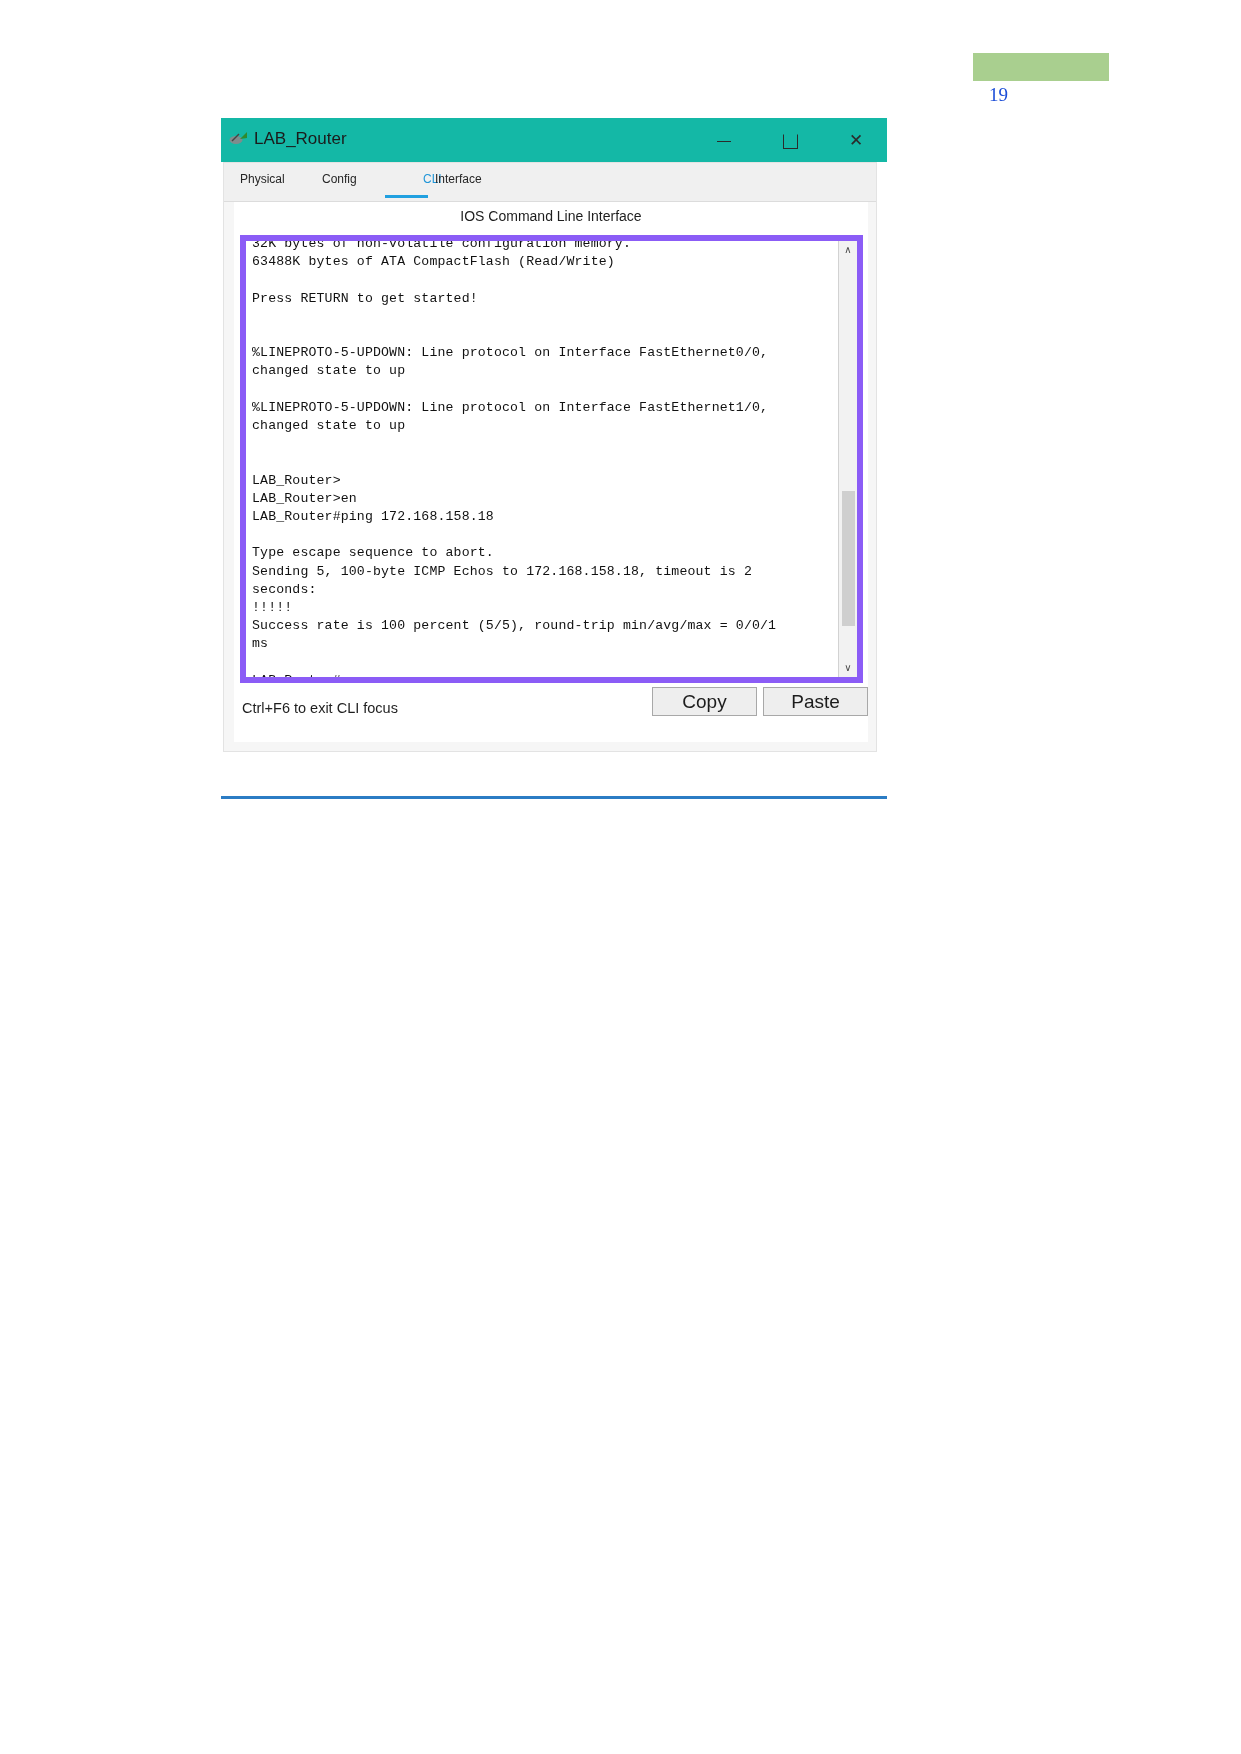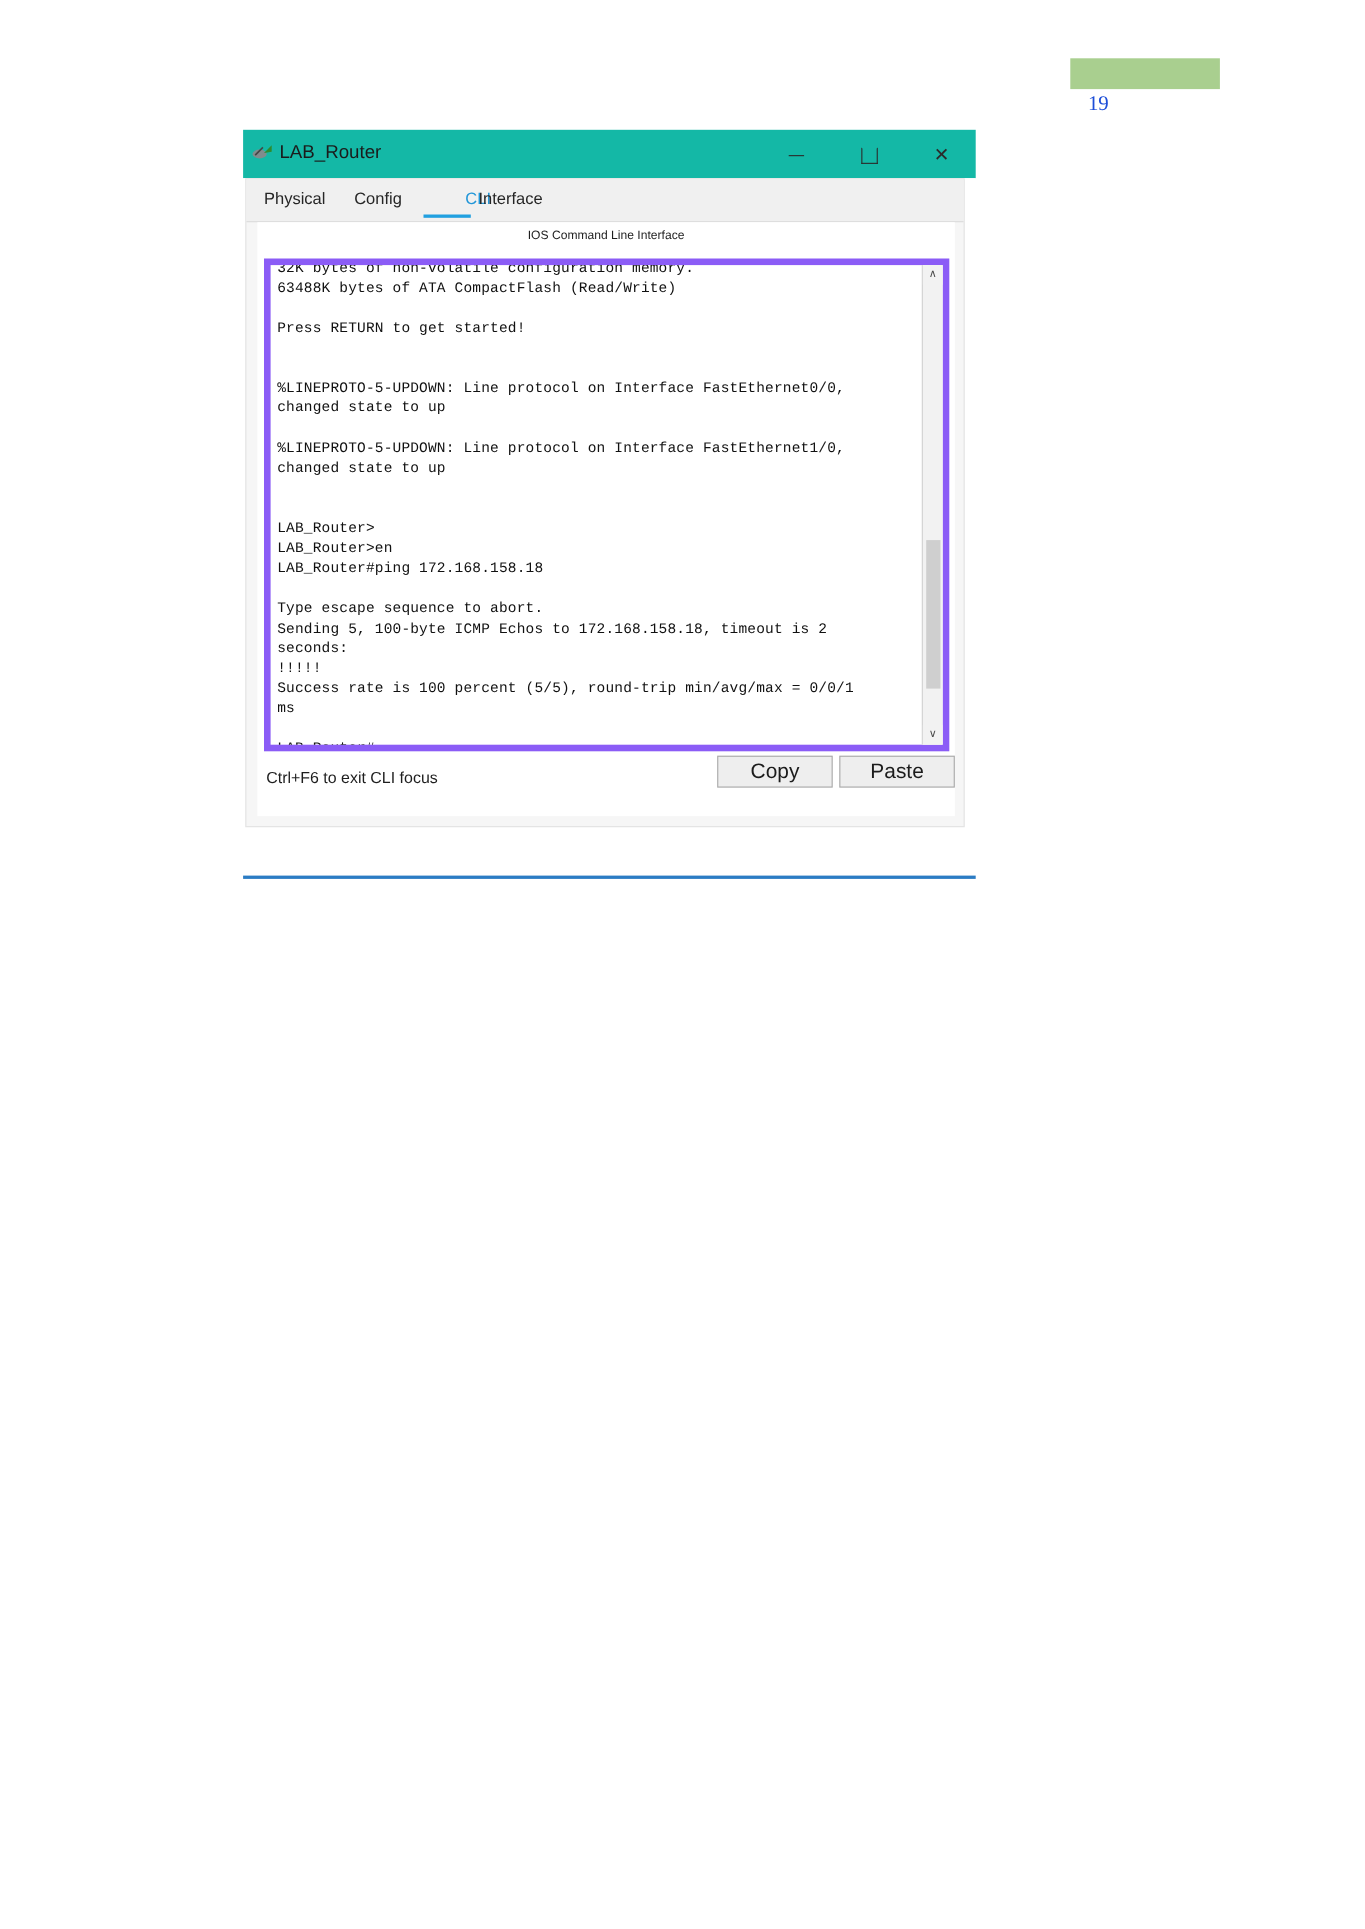--- a/index.html
+++ b/index.html
@@ -142,21 +142,21 @@
     left: 0;
     top: 0;
     width: 100%;
     height: 38px;
     background: #f0f0f0;
     border-bottom: 1px solid #dcdcdc;
   }
   .tab {
     position: absolute;
     top: 9px;
-    font-size: 15px;
+    font-size: 12px;
     color: #262626;
     white-space: nowrap;
     padding-bottom: 5px;
   }
   .tab-physical   { left: 16px; }
   .tab-config     { left: 98px; }
   .tab-cli        { left: 163px; color: #2196d8; margin-left: 36px; }
   .tab-attributes { left: 211px; }
   .tab-underline {
     position: absolute;
@@ -175,21 +175,21 @@
     height: 540px;
     background: #ffffff;
   }
 
   .cli-heading {
     position: absolute;
     left: 0;
     top: 6px;
     width: 634px;
     text-align: center;
-    font-size: 11px;
+    font-size: 14px;
     color: #1e1e1e;
   }
 
   .terminal-wrap {
     position: absolute;
     left: 6px;
     top: 33px;
     width: 623px;
     height: 448px;
     border: 6px solid #8b5cf6;

